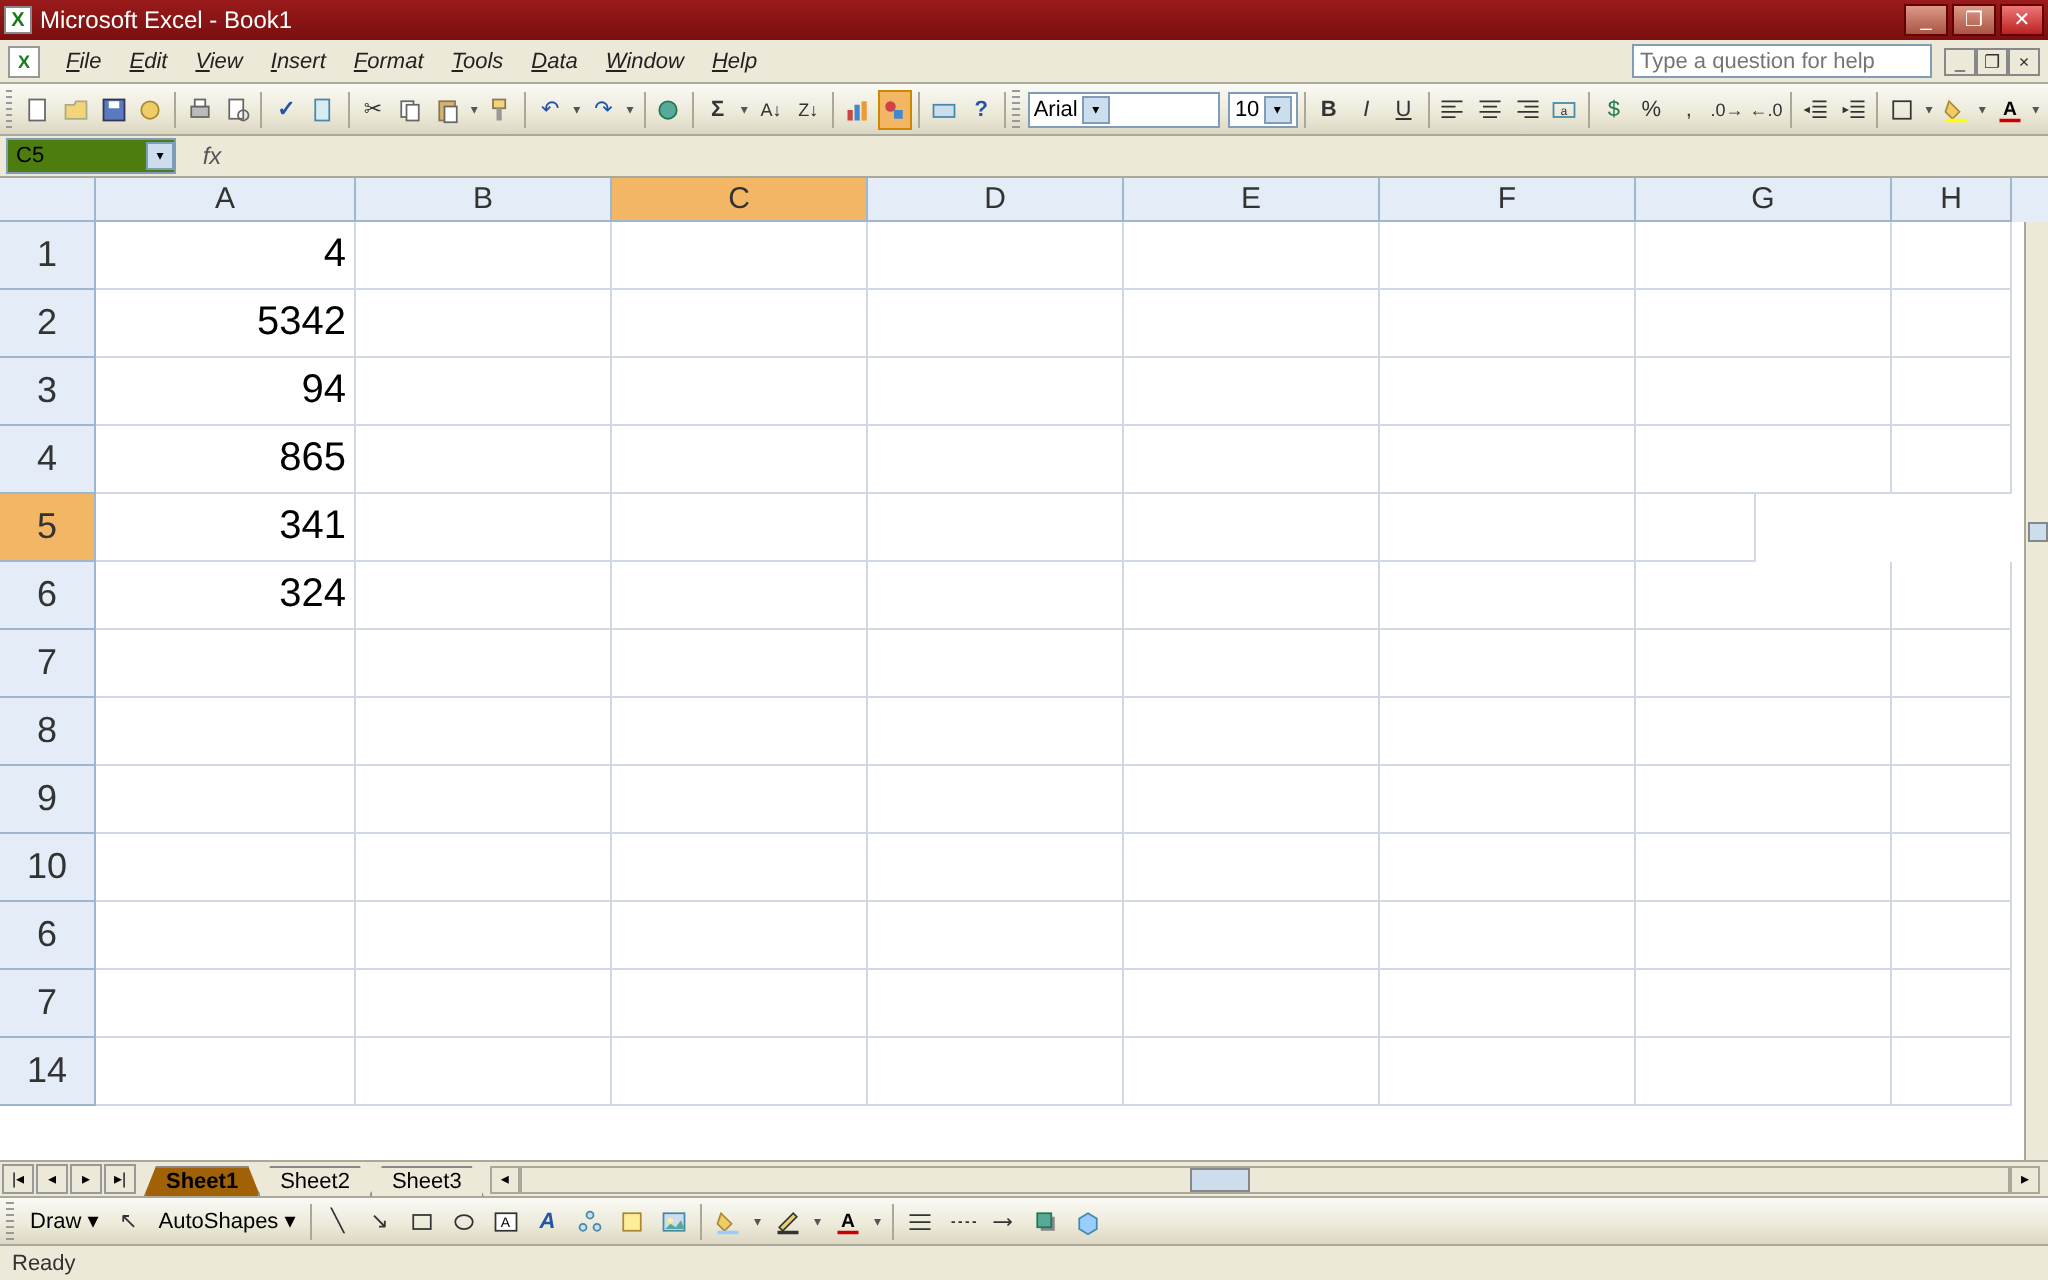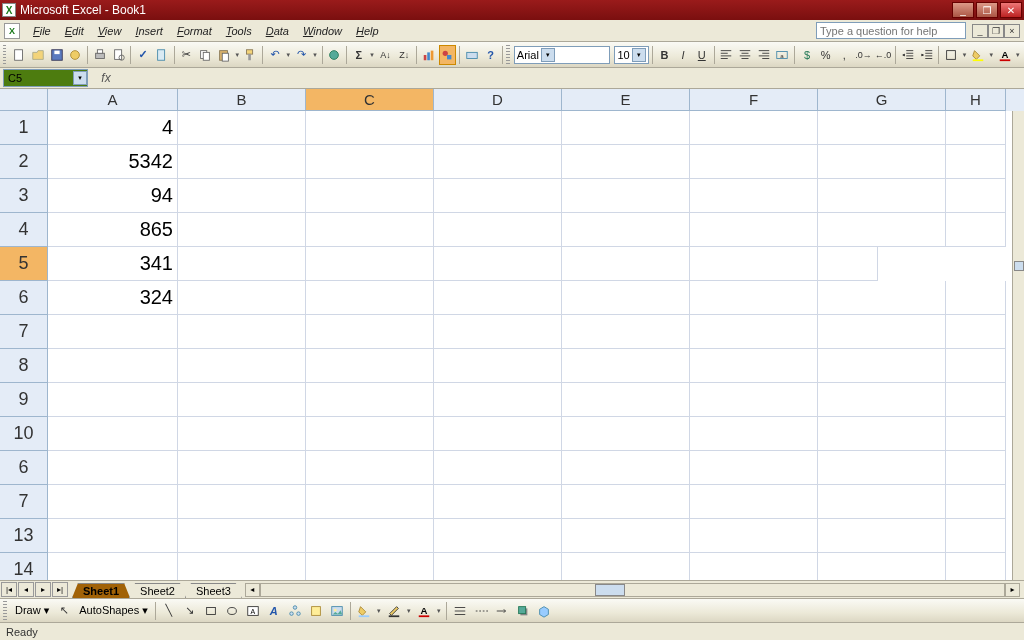--- a/index.html
+++ b/index.html
@@ -427,31 +427,20 @@
         <div class="cell" style="width: 130px;"></div>
         <div class="cell" style="width: 128px;"></div>
         <div class="cell" style="width: 128px;"></div>
         <div class="cell" style="width: 128px;"></div>
         <div class="cell" style="width: 128px;"></div>
         <div class="cell" style="width: 128px;"></div>
         <div class="cell" style="width: 128px;"></div>
         <div class="cell" style="width: 60px;"></div>
       </div>
       <div class="row">
-        <div class="rowh">13</div>
-        <div class="cell" style="width: 130px;"></div>
-        <div class="cell" style="width: 128px;"></div>
-        <div class="cell" style="width: 128px;"></div>
-        <div class="cell" style="width: 128px;"></div>
-        <div class="cell" style="width: 128px;"></div>
-        <div class="cell" style="width: 128px;"></div>
-        <div class="cell" style="width: 128px;"></div>
-        <div class="cell" style="width: 60px;"></div>
-      </div>
-      <div class="row">
         <div class="rowh">14</div>
         <div class="cell" style="width: 130px;"></div>
         <div class="cell" style="width: 128px;"></div>
         <div class="cell" style="width: 128px;"></div>
         <div class="cell" style="width: 128px;"></div>
         <div class="cell" style="width: 128px;"></div>
         <div class="cell" style="width: 128px;"></div>
         <div class="cell" style="width: 128px;"></div>
         <div class="cell" style="width: 60px;"></div>
       </div>

